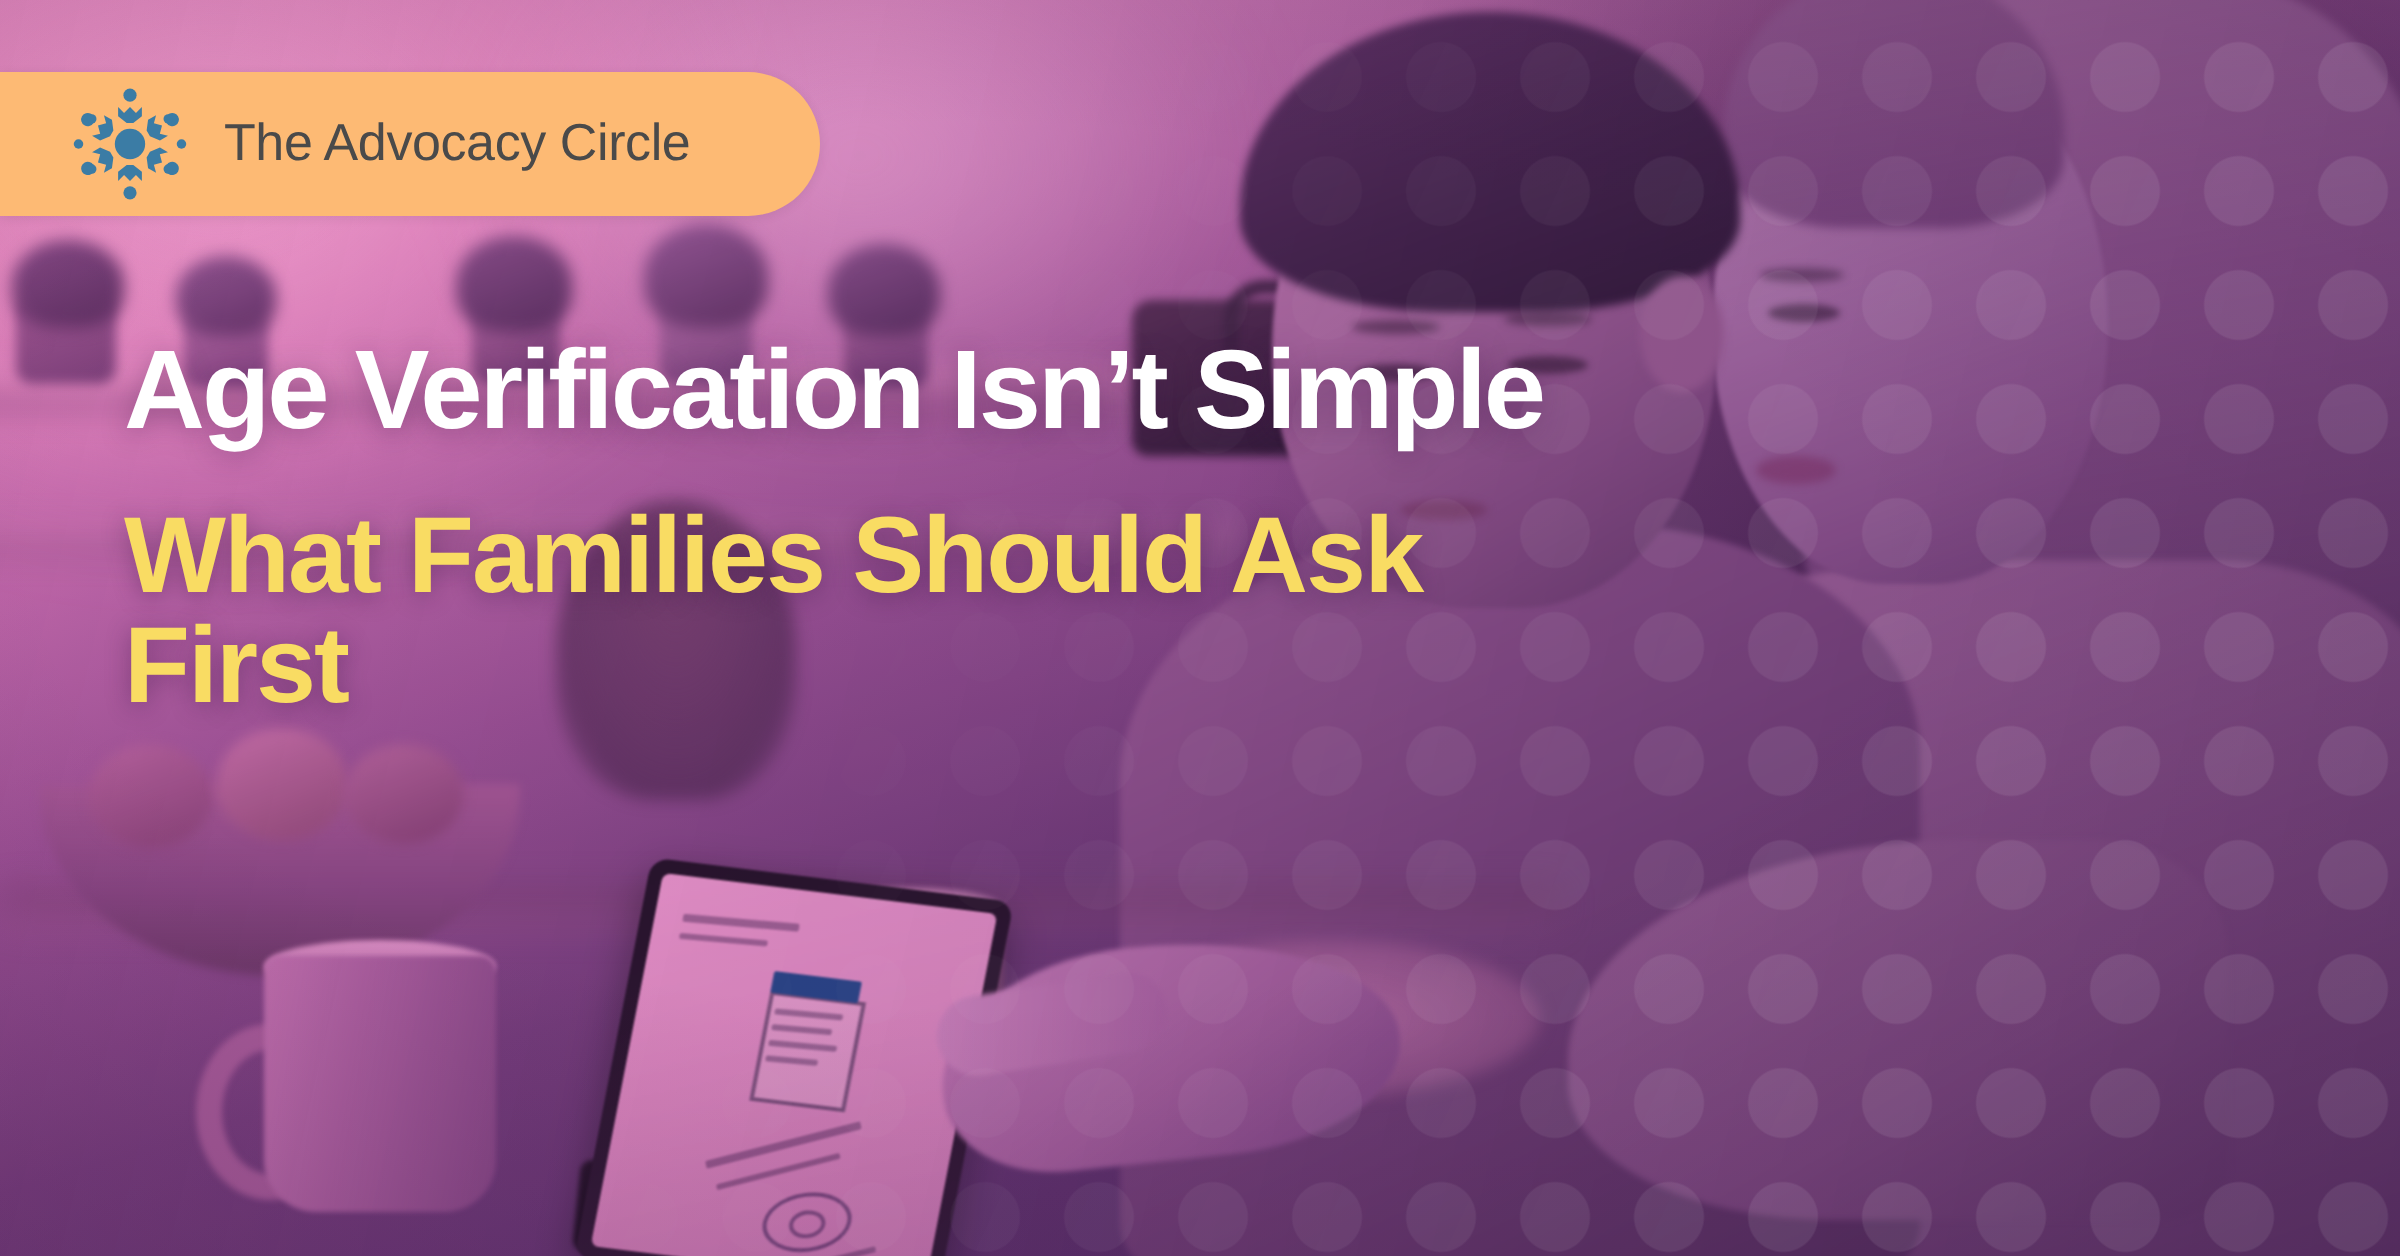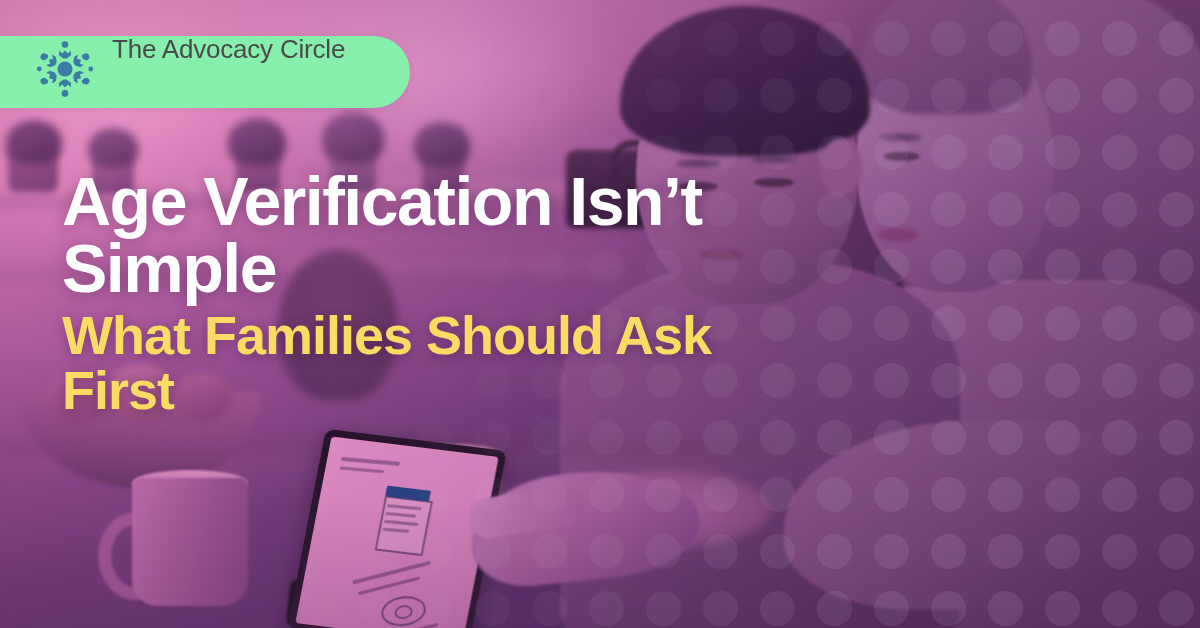--- a/index.html
+++ b/index.html
@@ -431,23 +431,24 @@
     inset: 0;
     background: radial-gradient(ellipse at 40% 45%, rgba(0,0,0,0) 45%, rgba(60,25,70,0.28) 100%);
     pointer-events: none;
   }
 
   
   .logo-card {
     position: absolute;
     left: 0; top: 36px;
     width: 410px; height: 72px;
-    background: #86efac;
+    background: #fdba74;
     border-radius: 0 40px 40px 0;
     display: flex;
+    align-items: center;
     box-shadow: 0 1px 6px rgba(0,0,0,0.08);
   }
   .logo-mark {
     width: 66px; height: 66px;
     margin-left: 32px;
     flex: 0 0 auto;
   }
   .logo-text {
     margin-left: 14px;
     display: flex;
@@ -522,29 +523,29 @@
 
   
   .copy {
     position: absolute;
     left: 62px;
     top: 168px;
     width: 800px;
   }
   .headline {
     color: #ffffff;
-    font-size: 68px;
+    font-size: 56px;
     font-weight: bold;
     line-height: 0.98;
     letter-spacing: -1.5px;
     text-shadow: 0 2px 14px rgba(60,20,70,0.35);
     margin: 0;
   }
   .subhead {
-    margin: 7px 0 0 0;
+    margin: 28px 0 0 0;
     color: #F9DC63;
     font-size: 54px;
     font-weight: bold;
     line-height: 1.02;
     letter-spacing: -1px;
     text-shadow: 0 2px 12px rgba(60,20,70,0.40);
     max-width: 760px;
   }
 </style>
 </head>

